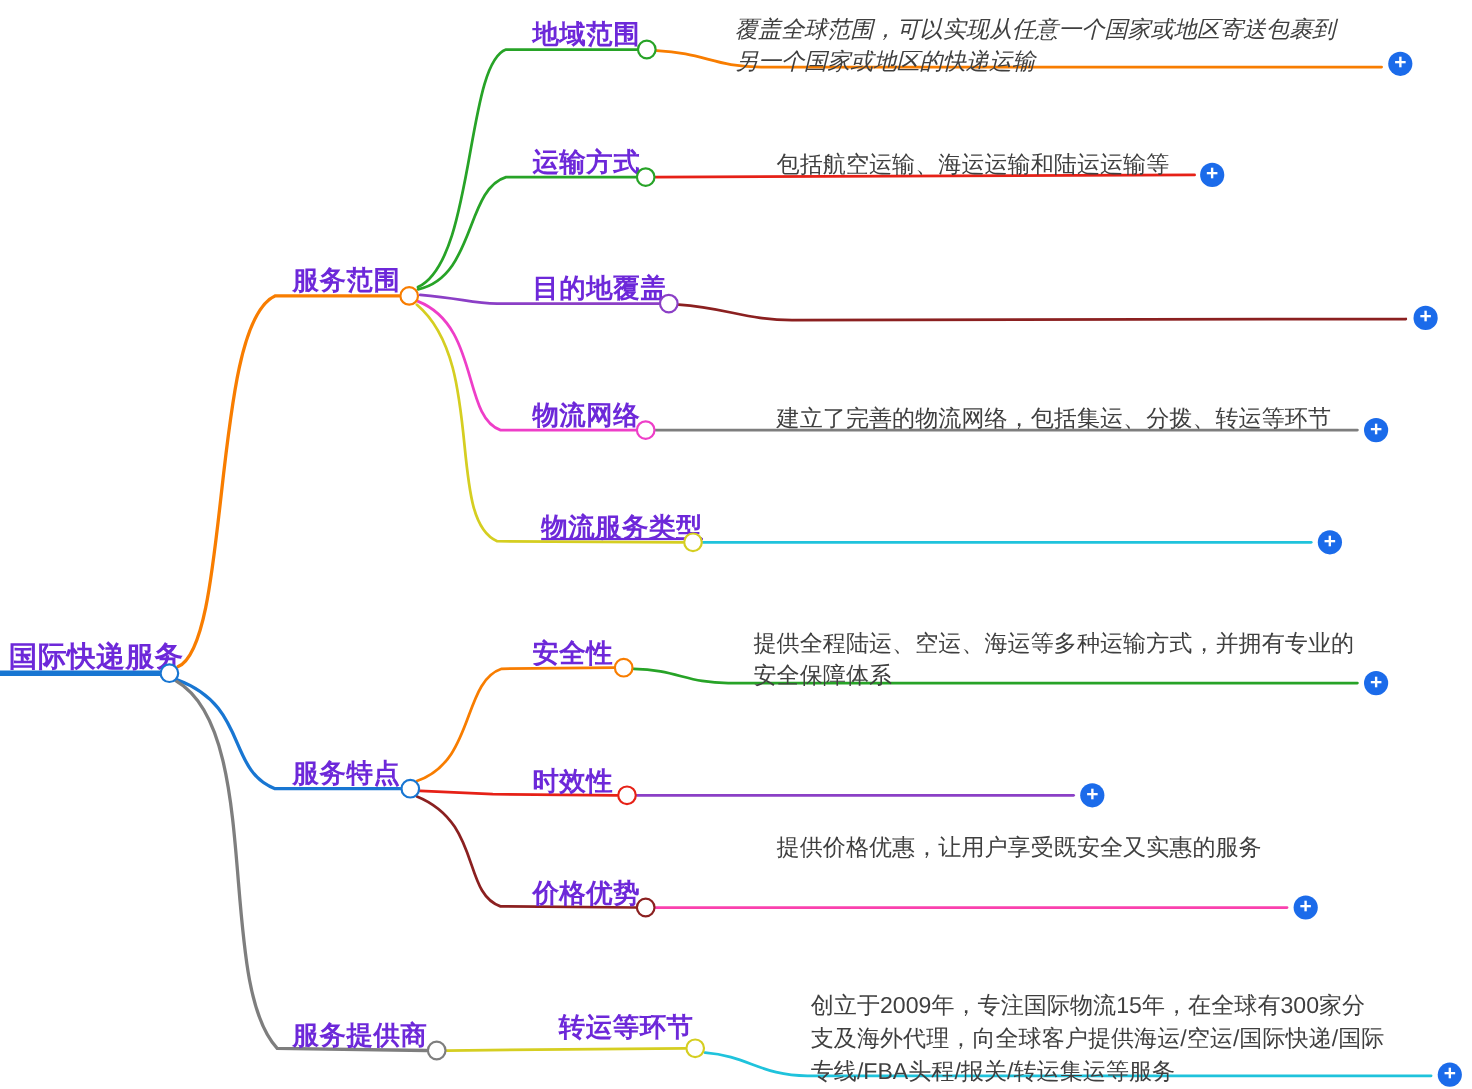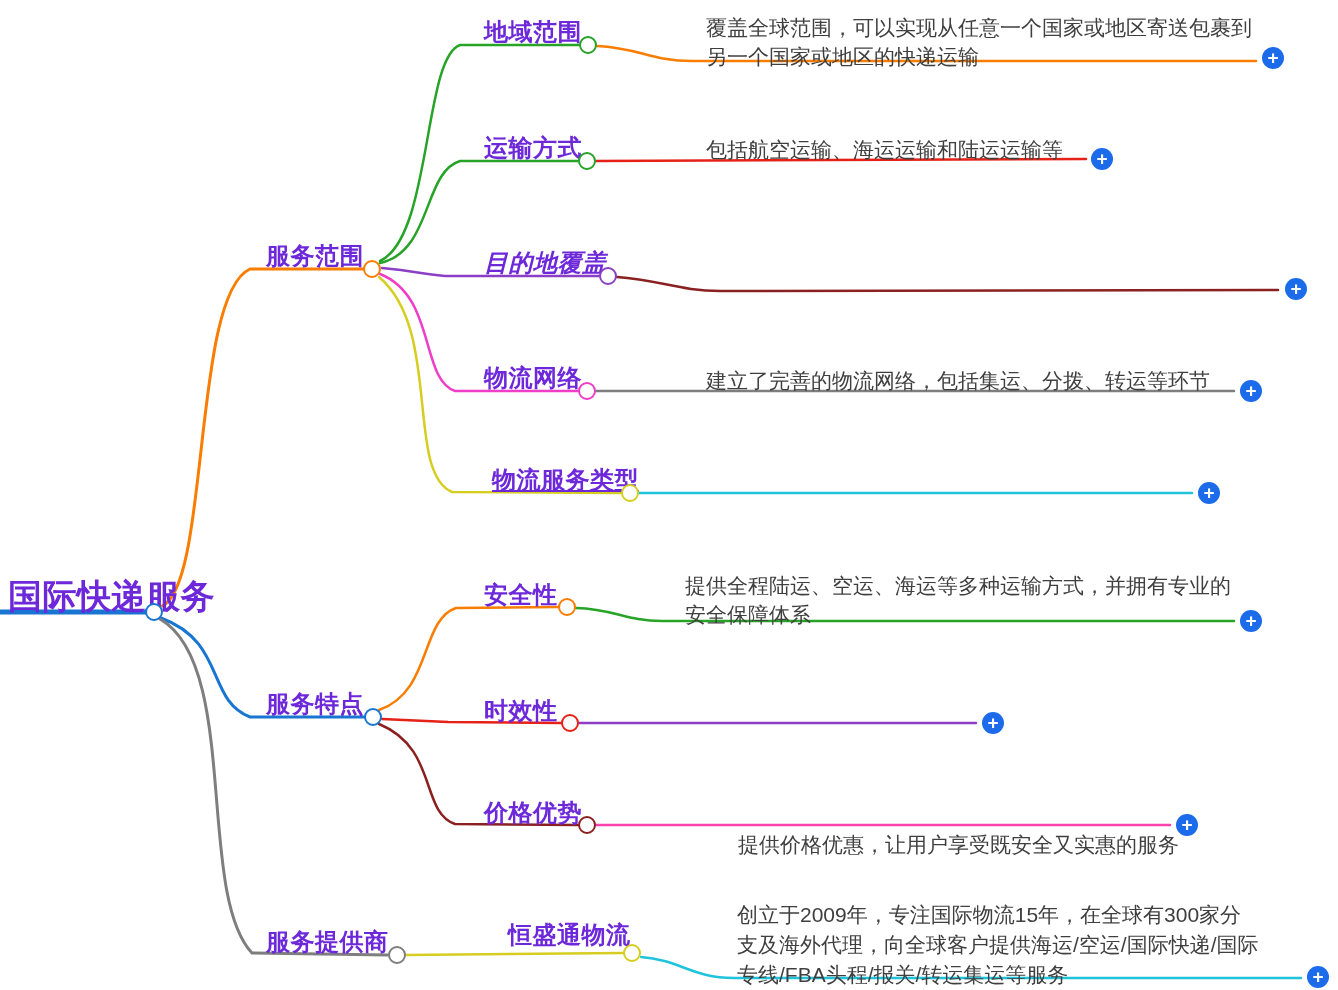--- a/index.html
+++ b/index.html
@@ -5,21 +5,21 @@
   html,body{margin:0;padding:0;background:#ffffff;}
   .canvas{
     position:relative;width:1338px;height:990px;background:#ffffff;overflow:hidden;
     font-family:"Liberation Sans",sans-serif;
   }
   .connectors{position:absolute;left:0;top:0;width:1338px;height:990px;pointer-events:none;}
   .node-label{
     position:absolute;font-weight:700;color:#6d28d9;white-space:nowrap;
     font-size:24px;line-height:26px;letter-spacing:0.5px;cursor:pointer;
   }
-  .root-label{font-size:34px;line-height:28px;}
+  .root-label{font-size:26px;line-height:28px;}
   .desc{
     position:absolute;font-weight:400;color:#3f3f3f;font-size:21px;line-height:29px;cursor:pointer;
   }
   .nowrap{white-space:nowrap;}
   .circle{
     position:absolute;width:18px;height:18px;border-radius:50%;
     background:#ffffff;border:2.5px solid #888;box-sizing:border-box;cursor:pointer;
   }
   .c-blue{border-color:#1876D2;}
   .c-orange{border-color:#F87D00;}
@@ -73,29 +73,29 @@
   </svg>
 
   <div class="node-label root-label" style="left:8px;top:582px;">国际快递服务</div>
   <div class="circle c-blue" style="left:145px;top:603px;"></div>
 
   <div class="node-label" style="left:266px;top:243px;">服务范围</div>
   <div class="circle c-orange" style="left:363px;top:260px;"></div>
 
   <div class="node-label" style="left:484px;top:19px;">地域范围</div>
   <div class="circle c-green" style="left:579px;top:36px;"></div>
-  <div class="desc" style="left:706px;top:13px;width:558px;">覆盖全球范围，可以实现从任意一个国家或地区寄送包裹到另一个国家或地区的快递运输</div>
+  <div class="desc" style="left:668px;top:13px;width:558px;font-style:italic;">覆盖全球范围，可以实现从任意一个国家或地区寄送包裹到另一个国家或地区的快递运输</div>
   <div class="plus" style="left:1262px;top:47px;">+</div>
 
   <div class="node-label" style="left:484px;top:135px;">运输方式</div>
   <div class="circle c-green" style="left:578px;top:152px;"></div>
   <div class="desc nowrap" style="left:706px;top:135px;">包括航空运输、海运运输和陆运运输等</div>
   <div class="plus" style="left:1091px;top:148px;">+</div>
 
-  <div class="node-label" style="left:484px;top:250px;font-style:italic;">目的地覆盖</div>
+  <div class="node-label" style="left:484px;top:250px;">目的地覆盖</div>
   <div class="circle c-purple" style="left:599px;top:267px;"></div>
   <div class="plus" style="left:1285px;top:278px;">+</div>
 
   <div class="node-label" style="left:484px;top:365px;">物流网络</div>
   <div class="circle c-magenta" style="left:578px;top:382px;"></div>
   <div class="desc nowrap" style="left:706px;top:366px;">建立了完善的物流网络，包括集运、分拨、转运等环节</div>
   <div class="plus" style="left:1240px;top:380px;">+</div>
 
   <div class="node-label" style="left:492px;top:467px;text-decoration:underline;">物流服务类型</div>
   <div class="circle c-yellow" style="left:621px;top:484px;"></div>
@@ -108,24 +108,24 @@
   <div class="circle c-orange" style="left:558px;top:598px;"></div>
   <div class="desc" style="left:685px;top:571px;width:558px;">提供全程陆运、空运、海运等多种运输方式，并拥有专业的安全保障体系</div>
   <div class="plus" style="left:1240px;top:610px;">+</div>
 
   <div class="node-label" style="left:484px;top:698px;">时效性</div>
   <div class="circle c-red" style="left:561px;top:714px;"></div>
   <div class="plus" style="left:982px;top:712px;">+</div>
 
   <div class="node-label" style="left:484px;top:800px;">价格优势</div>
   <div class="circle c-maroon" style="left:578px;top:816px;"></div>
-  <div class="desc nowrap" style="left:706px;top:830px;margin-left:32px;">提供价格优惠，让用户享受既安全又实惠的服务</div>
+  <div class="desc nowrap" style="left:706px;top:756px;">提供价格优惠，让用户享受既安全又实惠的服务</div>
   <div class="plus" style="left:1176px;top:814px;">+</div>
 
   <div class="node-label" style="left:266px;top:929px;">服务提供商</div>
   <div class="circle c-gray" style="left:388px;top:946px;"></div>
 
-  <div class="node-label" style="left:508px;top:922px;">恒盛通物流</div>
+  <div class="node-label" style="left:508px;top:922px;">转运等环节</div>
   <div class="circle c-yellow" style="left:623px;top:944px;"></div>
   <div class="desc" style="left:737px;top:900px;width:522px;line-height:30px;">创立于2009年，专注国际物流15年，在全球有300家分支及海外代理，向全球客户提供海运/空运/国际快递/国际专线/FBA头程/报关/转运集运等服务</div>
   <div class="plus" style="left:1307px;top:966px;">+</div>
 
 </div>
 
 </body></html>

